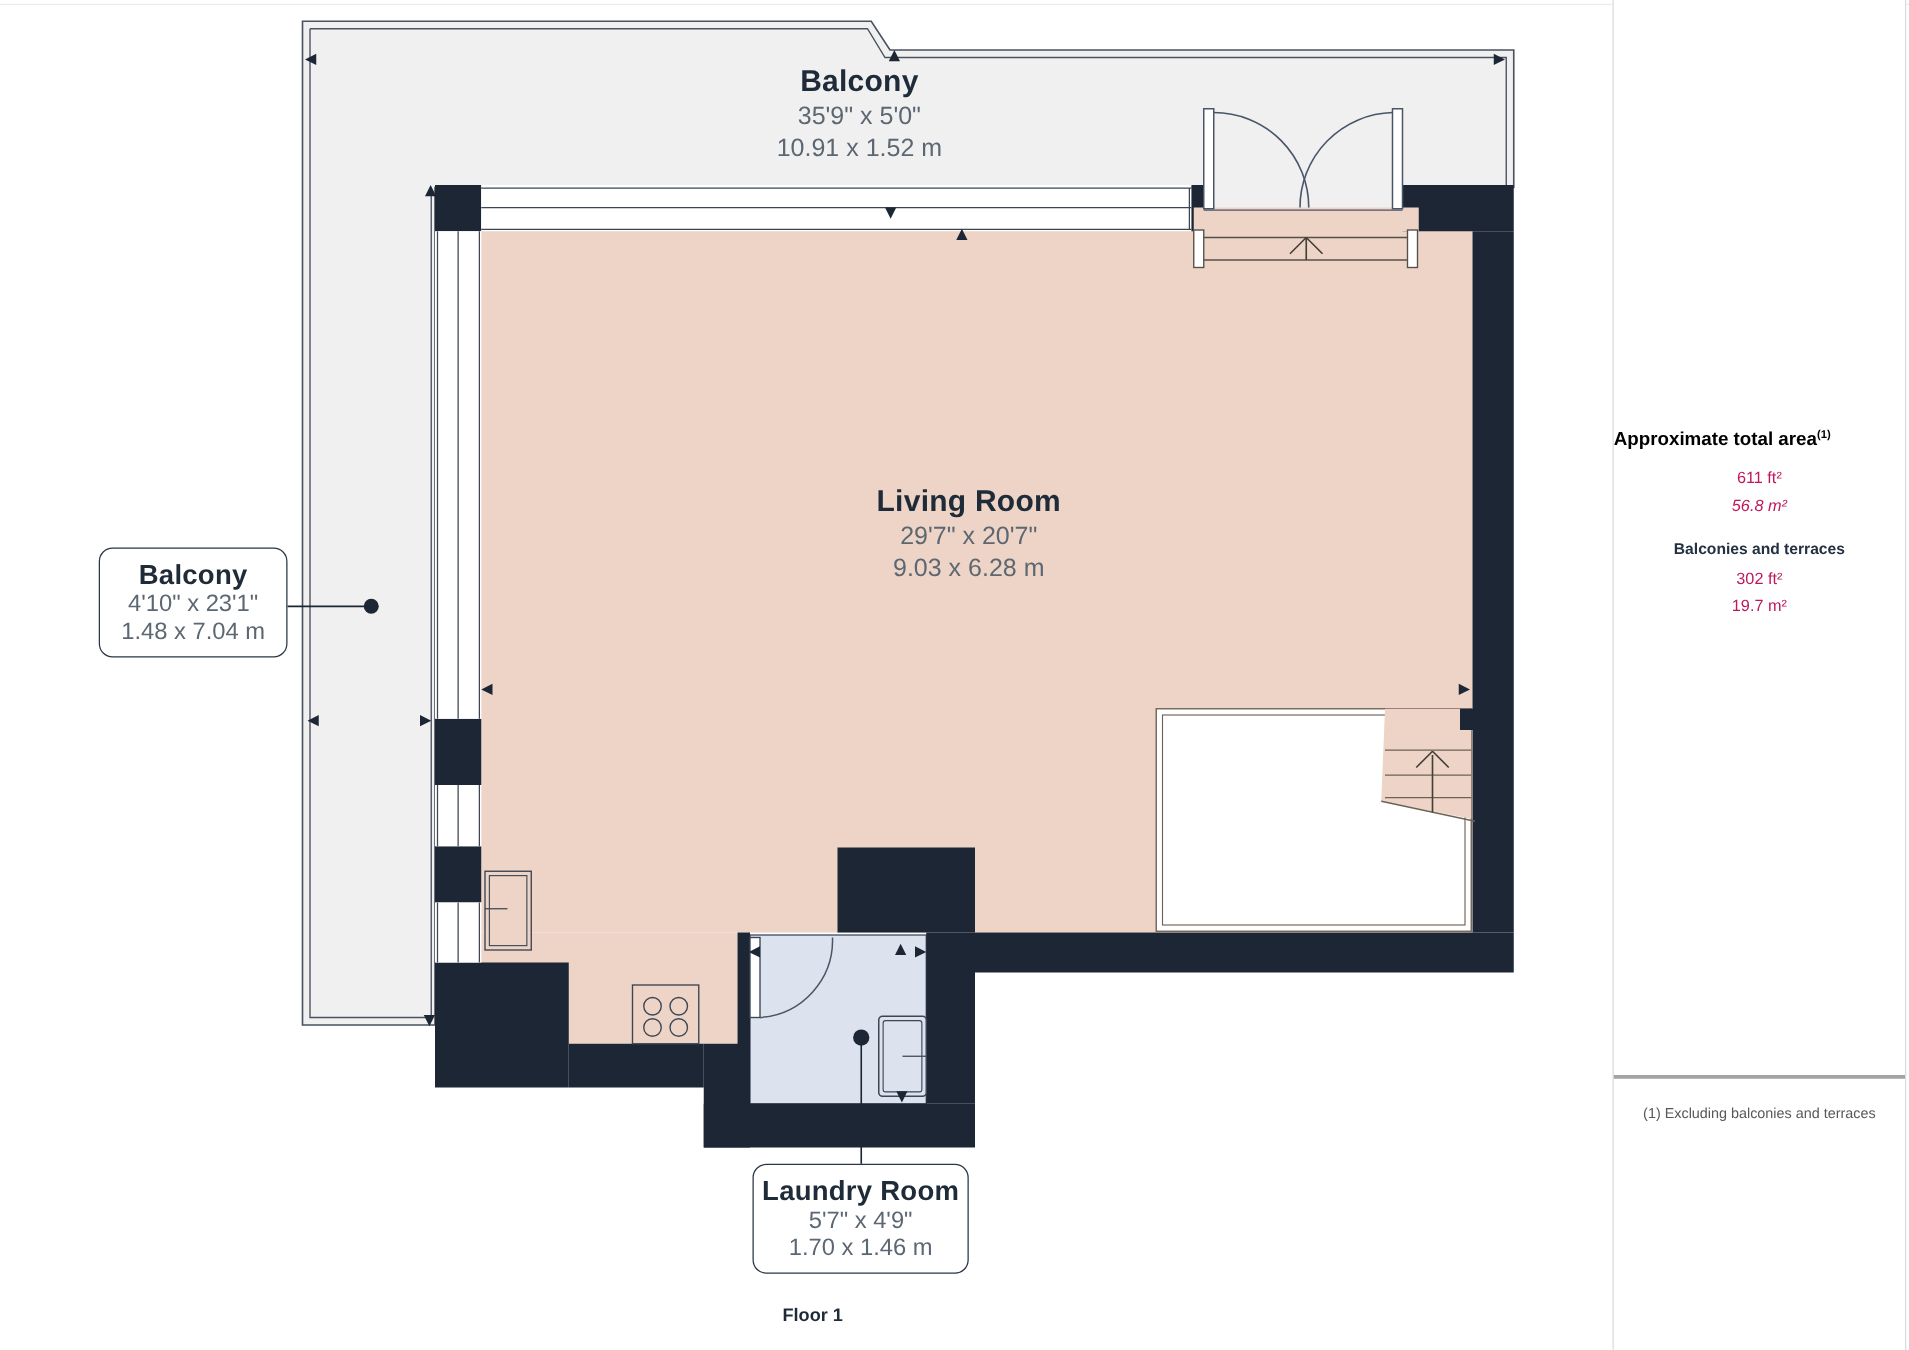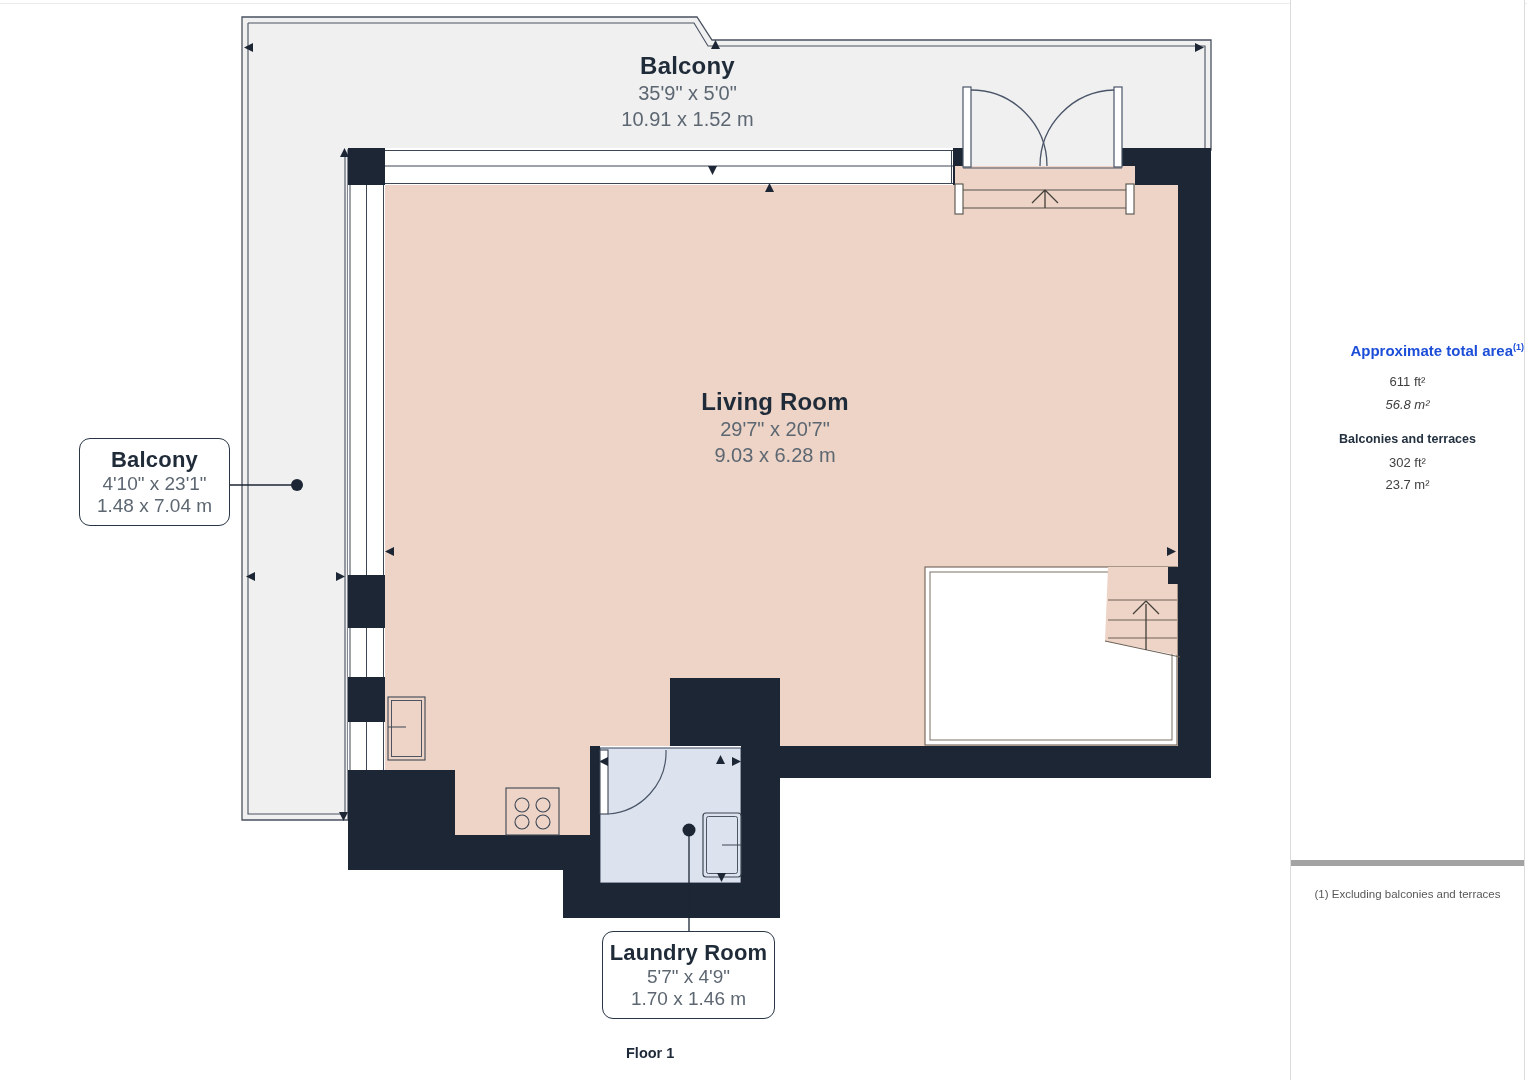--- a/index.html
+++ b/index.html
@@ -15,27 +15,27 @@
   .room-dims{color:#5d6772;font-size:20px;line-height:23px;margin-top:3px;}
   .callout-box{position:absolute;background:#fff;border:1.5px solid #2a3545;border-radius:11px;
                display:flex;flex-direction:column;justify-content:center;text-align:center;}
   .callout-box .room-name{font-size:22px;line-height:24px;}
   .callout-box .room-dims{font-size:19px;line-height:21px;margin-top:1px;}
   .floor-label{position:absolute;left:626px;top:1045px;font-size:14.5px;font-weight:bold;color:#1e2a38;}
 
   
   .sidebar{position:absolute;left:1290px;top:0;width:233px;height:1080px;
            border-left:1px solid #dcdcdc;border-right:1px solid #dcdcdc;background:#fff;}
-  .sb-title{position:absolute;top:342px;left:0;right:0;text-align:right;
-            font-size:15px;font-weight:bold;color:#1d4ed8;}
+  .sb-title{position:absolute;top:342px;left:0;right:0;text-align:left;
+            font-size:15px;font-weight:bold;color:#000000;}
   .sb-title sup{font-size:9px;}
-  .sb-val{position:absolute;left:0;right:0;text-align:center;font-size:13px;color:#404040;}
+  .sb-val{position:absolute;left:0;right:0;text-align:center;font-size:13px;color:#be185d;}
   .sb-sub{position:absolute;top:432px;left:0;right:0;text-align:center;
           font-size:12.5px;font-weight:bold;color:#243140;}
-  .note-box{position:absolute;left:0;right:0;border-top:6px solid #a3a3a3;
+  .note-box{position:absolute;left:0;right:0;border-top:3px solid #a3a3a3;
             color:#585858;text-align:center;}
   .note-1{top:860px;height:55px;display:flex;align-items:center;justify-content:center;
           font-size:11.5px;}
   .note-2{top:915px;height:152px;border-bottom:1px solid #dcdcdc;font-size:12px;}
   .note-2 p{margin:0;padding:22px 25px 0;line-height:17px;}
   .brand{margin-top:13px;font-size:13.5px;letter-spacing:.3px;color:#2b3340;}
   .brand b{font-weight:bold;}
 </style>
 </head>
 <body>
@@ -195,17 +195,17 @@
 
 <div class="sidebar">
   <div class="sb-title">
     <span>Approximate total area</span><sup>(1)</sup>
   </div>
   <div class="sb-val" style="top:374px;">611 ft²</div>
   <div class="sb-val" style="top:397px;font-style:italic;">56.8 m²</div>
 
   <div class="sb-sub">Balconies and terraces</div>
   <div class="sb-val" style="top:455px;">302 ft²</div>
-  <div class="sb-val" style="top:477px;">23.7 m²</div>
+  <div class="sb-val" style="top:477px;">19.7 m²</div>
 
   <div class="note-box note-1">(1) Excluding balconies and terraces</div>
 
 </div>
 
 </body></html>

